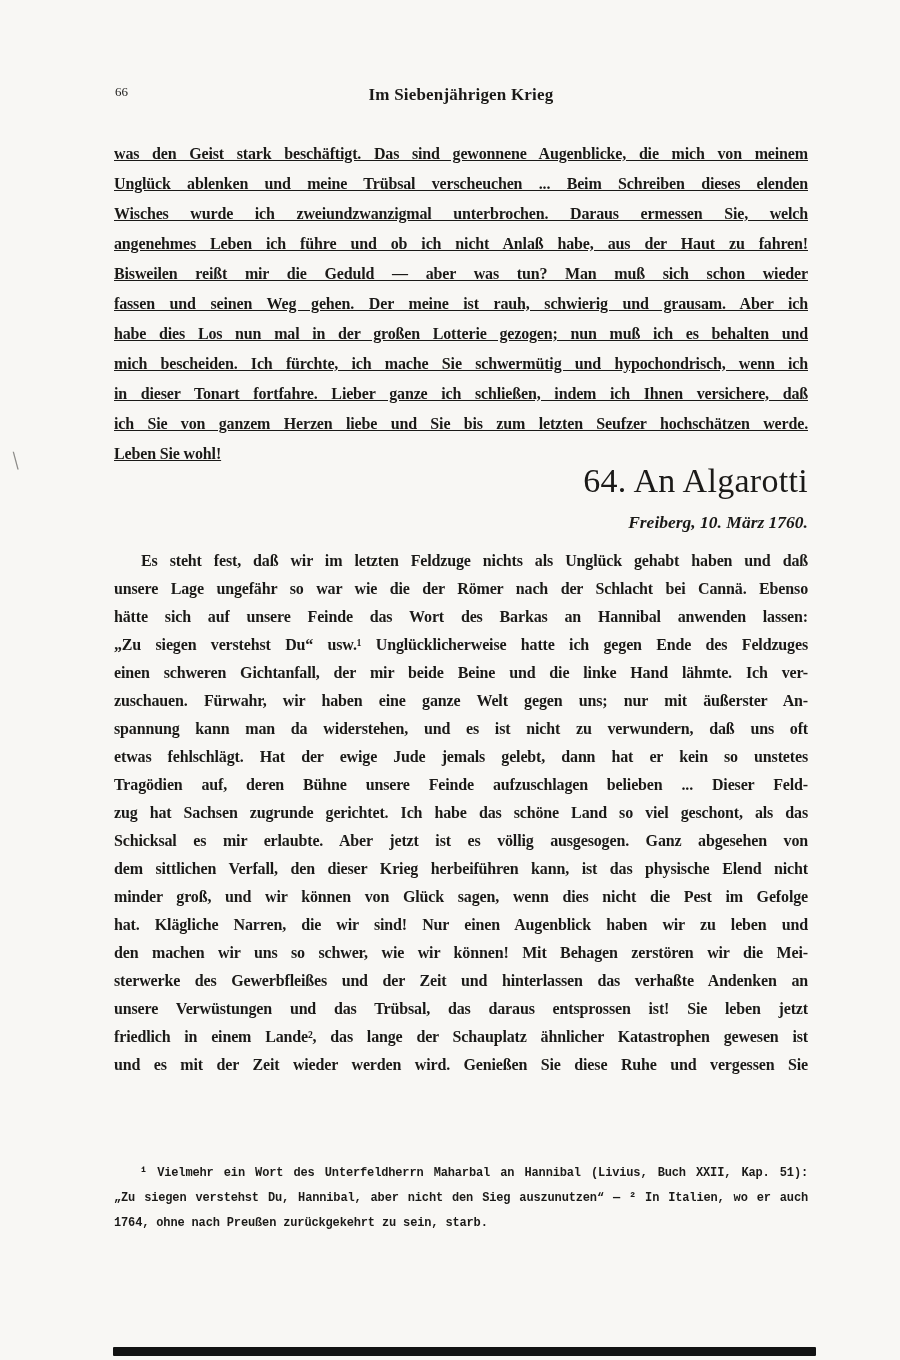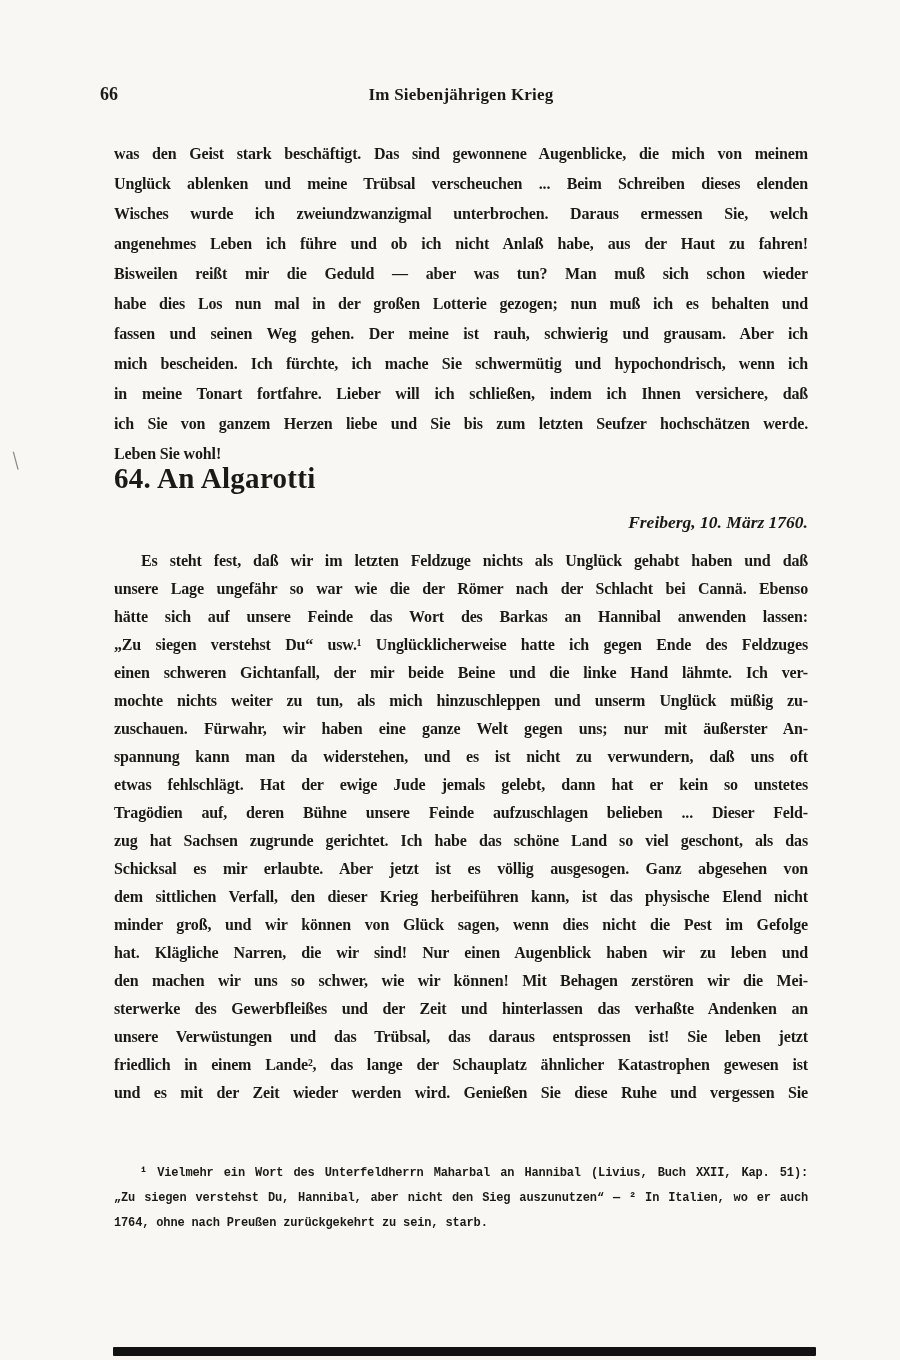--- a/index.html
+++ b/index.html
@@ -6,47 +6,47 @@
   .page{
     position:relative;
     width:900px;height:1360px;
     background:#f8f7f4;
     font-family:"Liberation Serif", serif;
     color:#1b1a18;
     overflow:hidden;
   }
   .abs{position:absolute;}
   .header-num{
-    left:100px;top:84px;
-    font-size:18px;font-weight:700;
+    left:115px;top:84px;
+    font-size:13px;font-weight:400;
   }
   .running-head{
     left:114px;top:85px;width:694px;
     text-align:center;
     font-size:17px;font-weight:700;
     letter-spacing:.2px;
   }
   .textcol{left:114px;width:694px;}
   .para{font-weight:700;letter-spacing:-0.15px;}
   .para .ln{
     text-align:justify;
     text-align-last:justify;
     white-space:nowrap;
     overflow:hidden;
   }
   .para1{top:139px;font-size:16px;}
-  .para1 .ln{height:30px;line-height:30px;}
+  .para1 .ln{height:30px;line-height:30px;text-decoration:underline;}
   .para2{top:547px;font-size:16px;}
   .para2 .ln{height:28px;line-height:28px;}
   .para2 .ln:first-child{text-indent:27px;}
   .last-flush .ln:last-child{text-align-last:left;}
   .section-heading{
     top:462px;left:114px;width:694px;
-    text-align:left;
-    font-size:29px;font-weight:700;
+    text-align:right;
+    font-size:34px;font-weight:400;
     letter-spacing:.3px;
   }
   .dateline{
     top:512px;left:114px;width:694px;
     text-align:right;
     font-size:17.5px;font-weight:700;font-style:italic;
   }
   .fnotes{
     top:1161px;font-size:12px;font-family:Liberation Mono, monospace;
   }
@@ -72,39 +72,38 @@
   <div class="abs running-head">Im Siebenjährigen Krieg</div>
 
   <div class="abs margin-mark">\</div>
 
   <div class="abs textcol para para1 last-flush">
       <div class="ln">was den Geist stark beschäftigt. Das sind gewonnene Augenblicke, die mich von meinem</div>
       <div class="ln">Unglück ablenken und meine Trübsal verscheuchen ... Beim Schreiben dieses elenden</div>
       <div class="ln">Wisches wurde ich zweiundzwanzigmal unterbrochen. Daraus ermessen Sie, welch</div>
       <div class="ln">angenehmes Leben ich führe und ob ich nicht Anlaß habe, aus der Haut zu fahren!</div>
       <div class="ln">Bisweilen reißt mir die Geduld — aber was tun? Man muß sich schon wieder</div>
+      <div class="ln">fassen und seinen Weg gehen. Der meine ist rauh, schwierig und grausam. Aber ich</div>
       <div class="ln">habe dies Los nun mal in der großen Lotterie gezogen; nun muß ich es behalten und</div>
-      <div class="ln">fassen und seinen Weg gehen. Der meine ist rauh, schwierig und grausam. Aber ich</div>
       <div class="ln">mich bescheiden. Ich fürchte, ich mache Sie schwermütig und hypochondrisch, wenn ich</div>
-      <div class="ln">in meine Tonart fortfahre. Lieber will ich schließen, indem ich Ihnen versichere, daß</div>
+      <div class="ln">in dieser Tonart fortfahre. Lieber ganze ich schließen, indem ich Ihnen versichere, daß</div>
       <div class="ln">ich Sie von ganzem Herzen liebe und Sie bis zum letzten Seufzer hochschätzen werde.</div>
       <div class="ln">Leben Sie wohl!</div>
     </div>
 
   <div class="abs section-heading">64. An Algarotti</div>
 
   <div class="abs dateline">Freiberg, 10. März 1760.</div>
 
   <div class="abs textcol para para2">
       <div class="ln">Es steht fest, daß wir im letzten Feldzuge nichts als Unglück gehabt haben und daß</div>
       <div class="ln">unsere Lage ungefähr so war wie die der Römer nach der Schlacht bei Cannä. Ebenso</div>
       <div class="ln">hätte sich auf unsere Feinde das Wort des Barkas an Hannibal anwenden lassen:</div>
       <div class="ln">„Zu siegen verstehst Du“ usw.¹ Unglücklicherweise hatte ich gegen Ende des Feldzuges</div>
       <div class="ln">einen schweren Gichtanfall, der mir beide Beine und die linke Hand lähmte. Ich ver-</div>
-      <div class="ln">mochte nichts weiter zu tun, als mich hinzuschleppen und unserm Unglück müßig zu-</div>
       <div class="ln">zuschauen. Fürwahr, wir haben eine ganze Welt gegen uns; nur mit äußerster An-</div>
       <div class="ln">spannung kann man da widerstehen, und es ist nicht zu verwundern, daß uns oft</div>
       <div class="ln">etwas fehlschlägt. Hat der ewige Jude jemals gelebt, dann hat er kein so unstetes</div>
       <div class="ln">Tragödien auf, deren Bühne unsere Feinde aufzuschlagen belieben ... Dieser Feld-</div>
       <div class="ln">zug hat Sachsen zugrunde gerichtet. Ich habe das schöne Land so viel geschont, als das</div>
       <div class="ln">Schicksal es mir erlaubte. Aber jetzt ist es völlig ausgesogen. Ganz abgesehen von</div>
       <div class="ln">dem sittlichen Verfall, den dieser Krieg herbeiführen kann, ist das physische Elend nicht</div>
       <div class="ln">minder groß, und wir können von Glück sagen, wenn dies nicht die Pest im Gefolge</div>
       <div class="ln">hat. Klägliche Narren, die wir sind! Nur einen Augenblick haben wir zu leben und</div>
       <div class="ln">den machen wir uns so schwer, wie wir können! Mit Behagen zerstören wir die Mei-</div>

